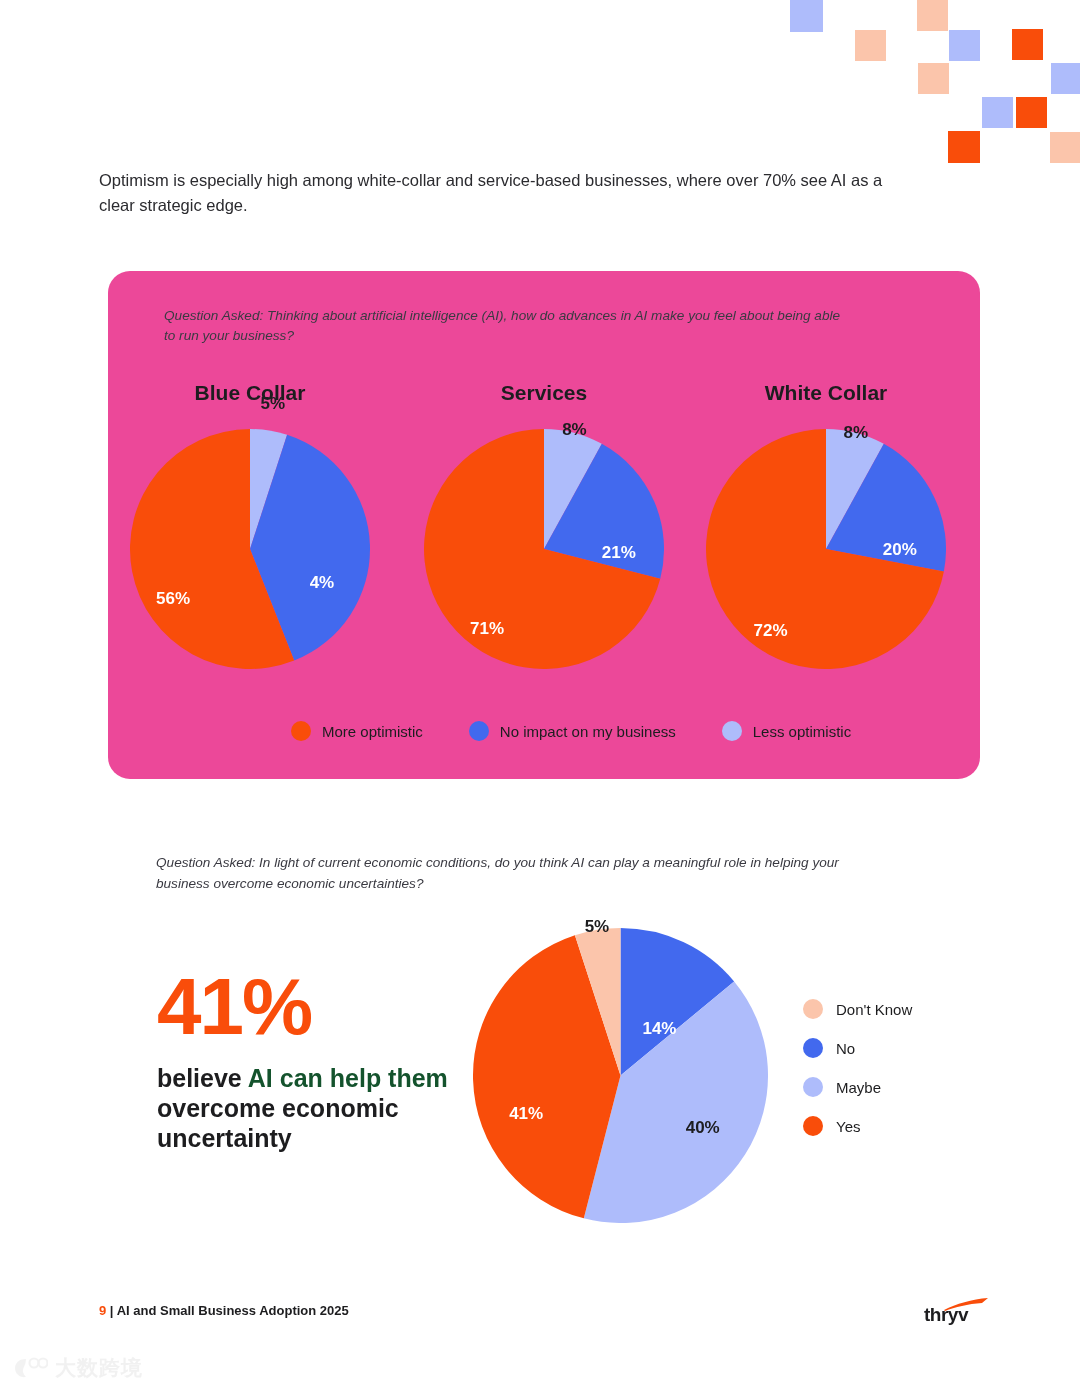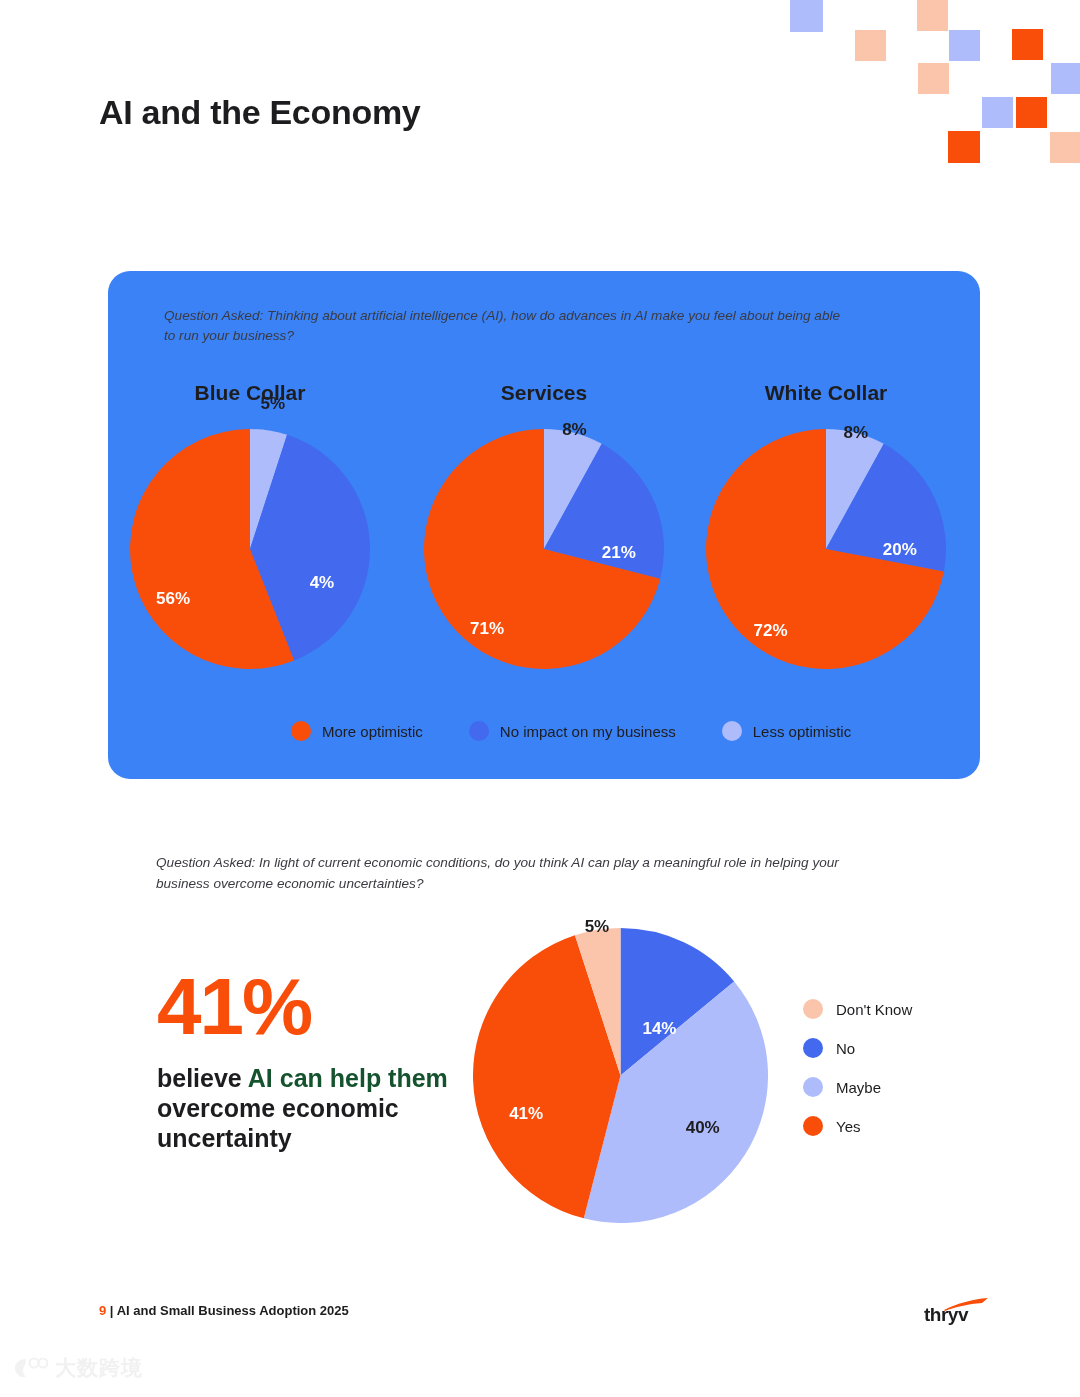--- a/index.html
+++ b/index.html
@@ -26,21 +26,21 @@
   }
   .page-subtitle {
     position: absolute; left: 99px; top: 168px; width: 800px;
     font-size: 16.5px; line-height: 25px; color: #2b2b2f;
   }
 
   
   .card {
     position: absolute; left: 108px; top: 271px;
     width: 872px; height: 508px;
-    background: #3b82f6; border-radius: 22px;
+    background: #ec4899; border-radius: 22px;
   }
   .q-text {
     position: absolute; left: 56px; top: 35px; width: 680px;
     font-size: 13.6px; line-height: 20px; font-style: italic;
     color: #3a3a42;
   }
   .pie-title {
     position: absolute; top: 110px;
     font-size: 21px; font-weight: bold; color: #1d1d1f;
     text-align: center; width: 240px;
@@ -120,21 +120,21 @@
       <div class="deco" style="left: 949px; top: 30px; width: 31px; height: 31px; background: rgb(174, 188, 251);"></div>
       <div class="deco" style="left: 1012px; top: 29px; width: 31px; height: 31px; background: rgb(249, 77, 10);"></div>
       <div class="deco" style="left: 918px; top: 63px; width: 31px; height: 31px; background: rgb(251, 197, 171);"></div>
       <div class="deco" style="left: 1051px; top: 63px; width: 33px; height: 31px; background: rgb(174, 188, 251);"></div>
       <div class="deco" style="left: 982px; top: 97px; width: 31px; height: 31px; background: rgb(174, 188, 251);"></div>
       <div class="deco" style="left: 1016px; top: 97px; width: 31px; height: 31px; background: rgb(249, 77, 10);"></div>
       <div class="deco" style="left: 948px; top: 131px; width: 32px; height: 32px; background: rgb(249, 77, 10);"></div>
       <div class="deco" style="left: 1050px; top: 132px; width: 33px; height: 31px; background: rgb(251, 197, 171);"></div>
     </div>
 
-  <div class="page-title">AI and the Economy</div>
+  <div class="page-subtitle">Optimism is especially high among white-collar and service-based businesses, where over 70% see AI as a clear strategic edge.</div>
 
   <div class="card">
     <div class="q-text">Question Asked: Thinking about artificial intelligence (AI), how do advances in AI make you feel about being able to run your business?</div>
 
     <div class="pie-title" style="left:22px;">Blue Collar</div>
     <div class="pie-title" style="left:316px;text-align:center;">Services</div>
     <div class="pie-title" style="left:598px;">White Collar</div>
 
     <div class="pie-wrap" id="pie0" style="left:22px; top:158px; width:240px; height:240px;"><svg width="240" height="240" viewBox="0 0 240 240">
           <path d="M 120 120 L 120.00000000000001 0 A 120 120 0 0 1 157.0820393249937 5.873218044581577 Z" fill="#aebcfb"></path>

